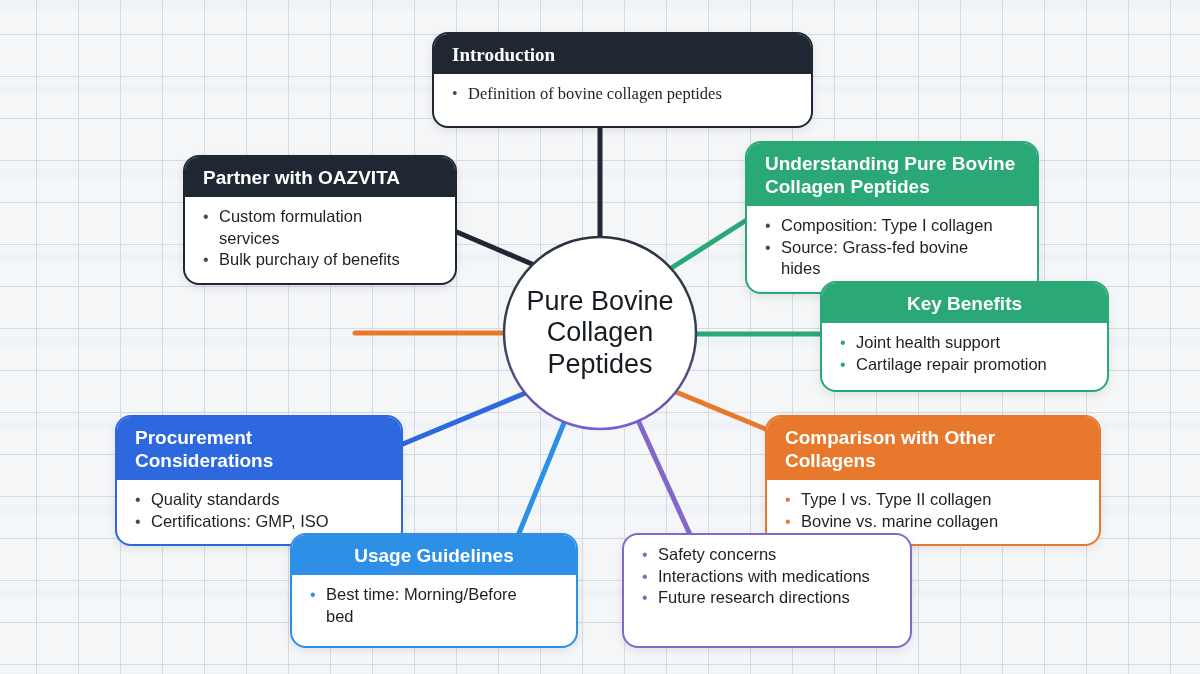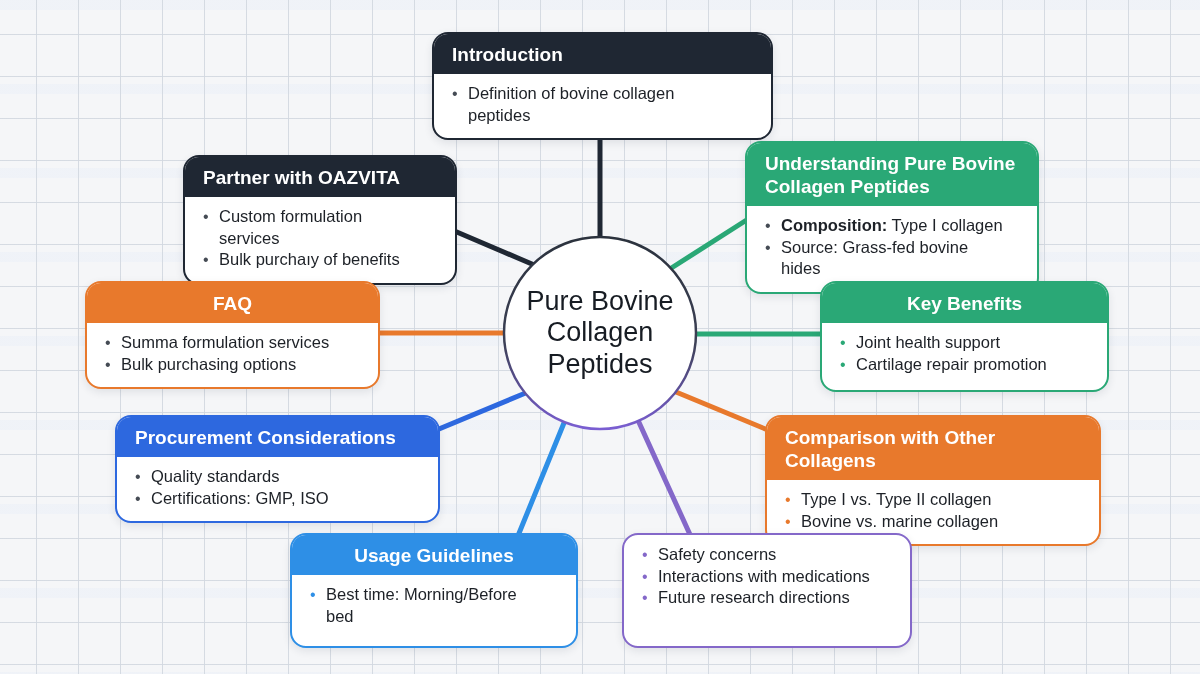--- a/index.html
+++ b/index.html
@@ -57,30 +57,30 @@
     padding-left: 18px;
   }
   .node-body li::before {
     content: "•";
     position: absolute;
     left: 2px;
     top: 0;
     color: var(--dot, #454b54);
     font-size: 16px;
   }
-  .node-body li strong { font-weight: 700; }
+  .node-body li strong { font-weight: 400; }
 
   
-  #node-introduction { left: 432px; top: 32px;  width: 341px; min-height: 96px; }
+  #node-introduction { left: 432px; top: 32px;  width: 381px; min-height: 96px; font-family: Liberation Serif, serif; }
   #node-partner      { left: 183px; top: 155px; width: 274px; min-height: 100px; }
   #node-understanding{ left: 745px; top: 141px; width: 294px; min-height: 114px; }
   #node-key-benefits { left: 820px; top: 281px; width: 289px; min-height: 111px; }
   #node-faq          { left: 85px;  top: 281px; width: 295px; min-height: 106px; }
   #node-comparison   { left: 765px; top: 415px; width: 336px; min-height: 90px; }
-  #node-procurement  { left: 115px; top: 415px; width: 325px; min-height: 94px; }
+  #node-procurement  { left: 115px; top: 415px; width: 288px; min-height: 94px; }
   #node-usage        { left: 290px; top: 533px; width: 288px; min-height: 115px; }
   #node-conclusion   { left: 622px; top: 533px; width: 290px; min-height: 115px; }
 
   #node-introduction .node-header,
   #node-partner .node-header,
   #node-understanding .node-header,
   #node-comparison .node-header,
   #node-procurement .node-header { text-align: left; }
 
   
@@ -151,27 +151,20 @@
         <li style="--dot: #454b54;">Source: Grass-fed bovine hides</li>
       </ul>
     </div>
   <div class="node" id="node-key-benefits" style="border-color: rgb(42, 168, 118);">
       <div class="node-header" style="background: rgb(42, 168, 118);">Key Benefits</div>
       <ul class="node-body">
         <li style="--dot: #2aa876;">Joint health support</li>
         <li style="--dot: #2aa876;">Cartilage repair promotion</li>
       </ul>
     </div>
-  <div class="node" id="node-faq" style="border-color: rgb(232, 121, 44);">
-      <div class="node-header" style="background: rgb(232, 121, 44);">FAQ</div>
-      <ul class="node-body">
-        <li style="--dot: #454b54;">Summa formulation services</li>
-        <li style="--dot: #454b54;">Bulk purchasing options</li>
-      </ul>
-    </div>
   <div class="node" id="node-comparison" style="border-color: rgb(232, 121, 44);">
       <div class="node-header" style="background: rgb(232, 121, 44);">Comparison with Other Collagens</div>
       <ul class="node-body">
         <li style="--dot: #e8792c;">Type I vs. Type II collagen</li>
         <li style="--dot: #e8792c;">Bovine vs. marine collagen</li>
       </ul>
     </div>
   <div class="node" id="node-procurement" style="border-color: rgb(45, 104, 223);">
       <div class="node-header" style="background: rgb(45, 104, 223);">Procurement Considerations</div>
       <ul class="node-body">

